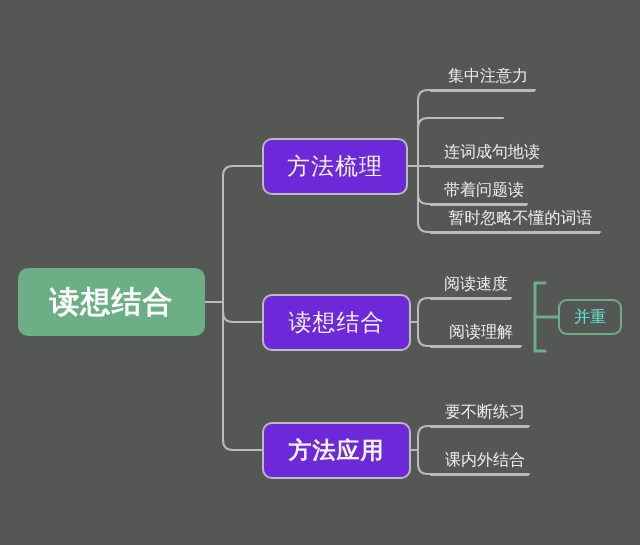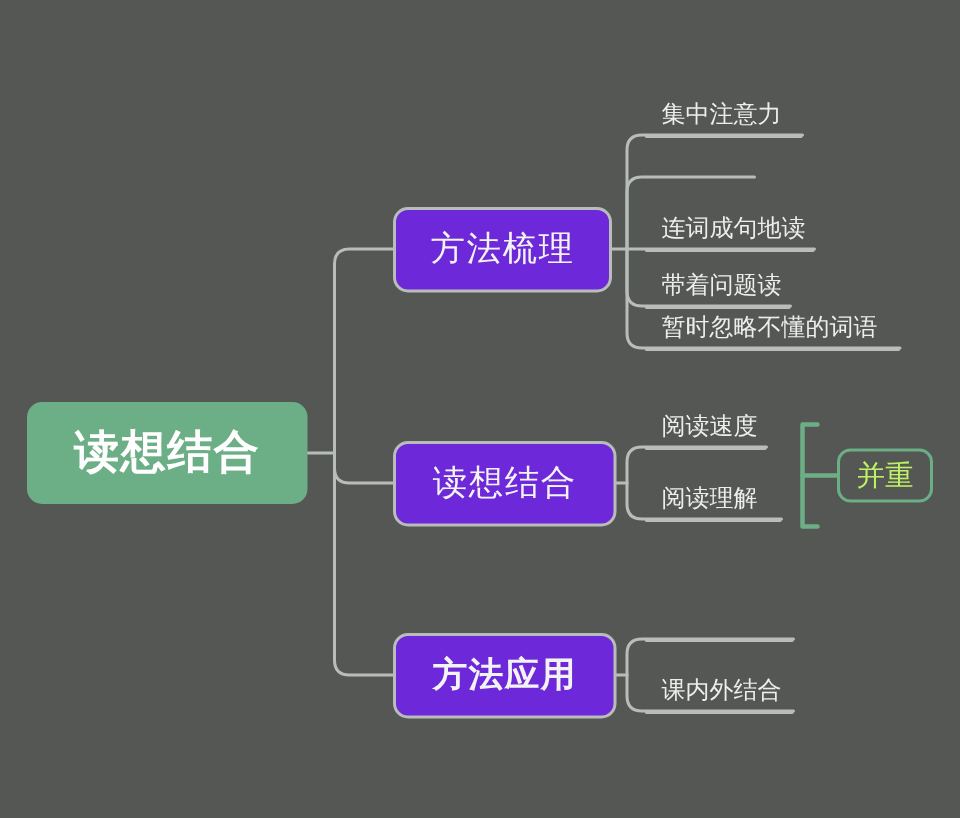--- a/index.html
+++ b/index.html
@@ -68,20 +68,21 @@
     white-space: nowrap;
   }
 
   
   .leaf-node {
     position: absolute;
     box-sizing: border-box;
     display: flex;
     flex-direction: column;
     justify-content: flex-end;
+    text-align: center;
   }
   .leaf-label {
     color: #eceeec;
     font-size: 16px;
     line-height: 1;
     white-space: nowrap;
     padding-left: 11px;
     padding-bottom: 6px;
   }
   .leaf-underline {
@@ -99,22 +100,22 @@
     height: 36px;
     border: 2px solid #6cae85;
     border-radius: 9px;
     background: transparent;
     display: flex;
     align-items: center;
     justify-content: center;
     box-sizing: border-box;
   }
   .note-label {
-    color: #bef264;
-    font-size: 19px;
+    color: #5eead4;
+    font-size: 16px;
     line-height: 1;
     white-space: nowrap;
   }
 </style>
 </head>
 <body>
 
 <div id="mindmap">
 
   <svg id="connectors" viewBox="0 0 640 545" width="640" height="545" xmlns="http://www.w3.org/2000/svg">
@@ -196,20 +197,21 @@
 
   <div class="note-node">
     <span class="note-label">并重</span>
   </div>
 
   <div class="branch-node" style="left:262px; top:422px; width:149px; height:57px;font-weight:bold;">
     <span class="branch-label">方法应用</span>
   </div>
 
   <div class="leaf-node" style="left:430px; top:396px; width:99px; height:32px;">
+    <span class="leaf-label">要不断练习</span>
     <div class="leaf-underline"></div>
   </div>
 
   <div class="leaf-node" style="left:430px; top:442px; width:99px; height:34px;">
     <span class="leaf-label">课内外结合</span>
     <div class="leaf-underline"></div>
   </div>
 
 </div>
 

